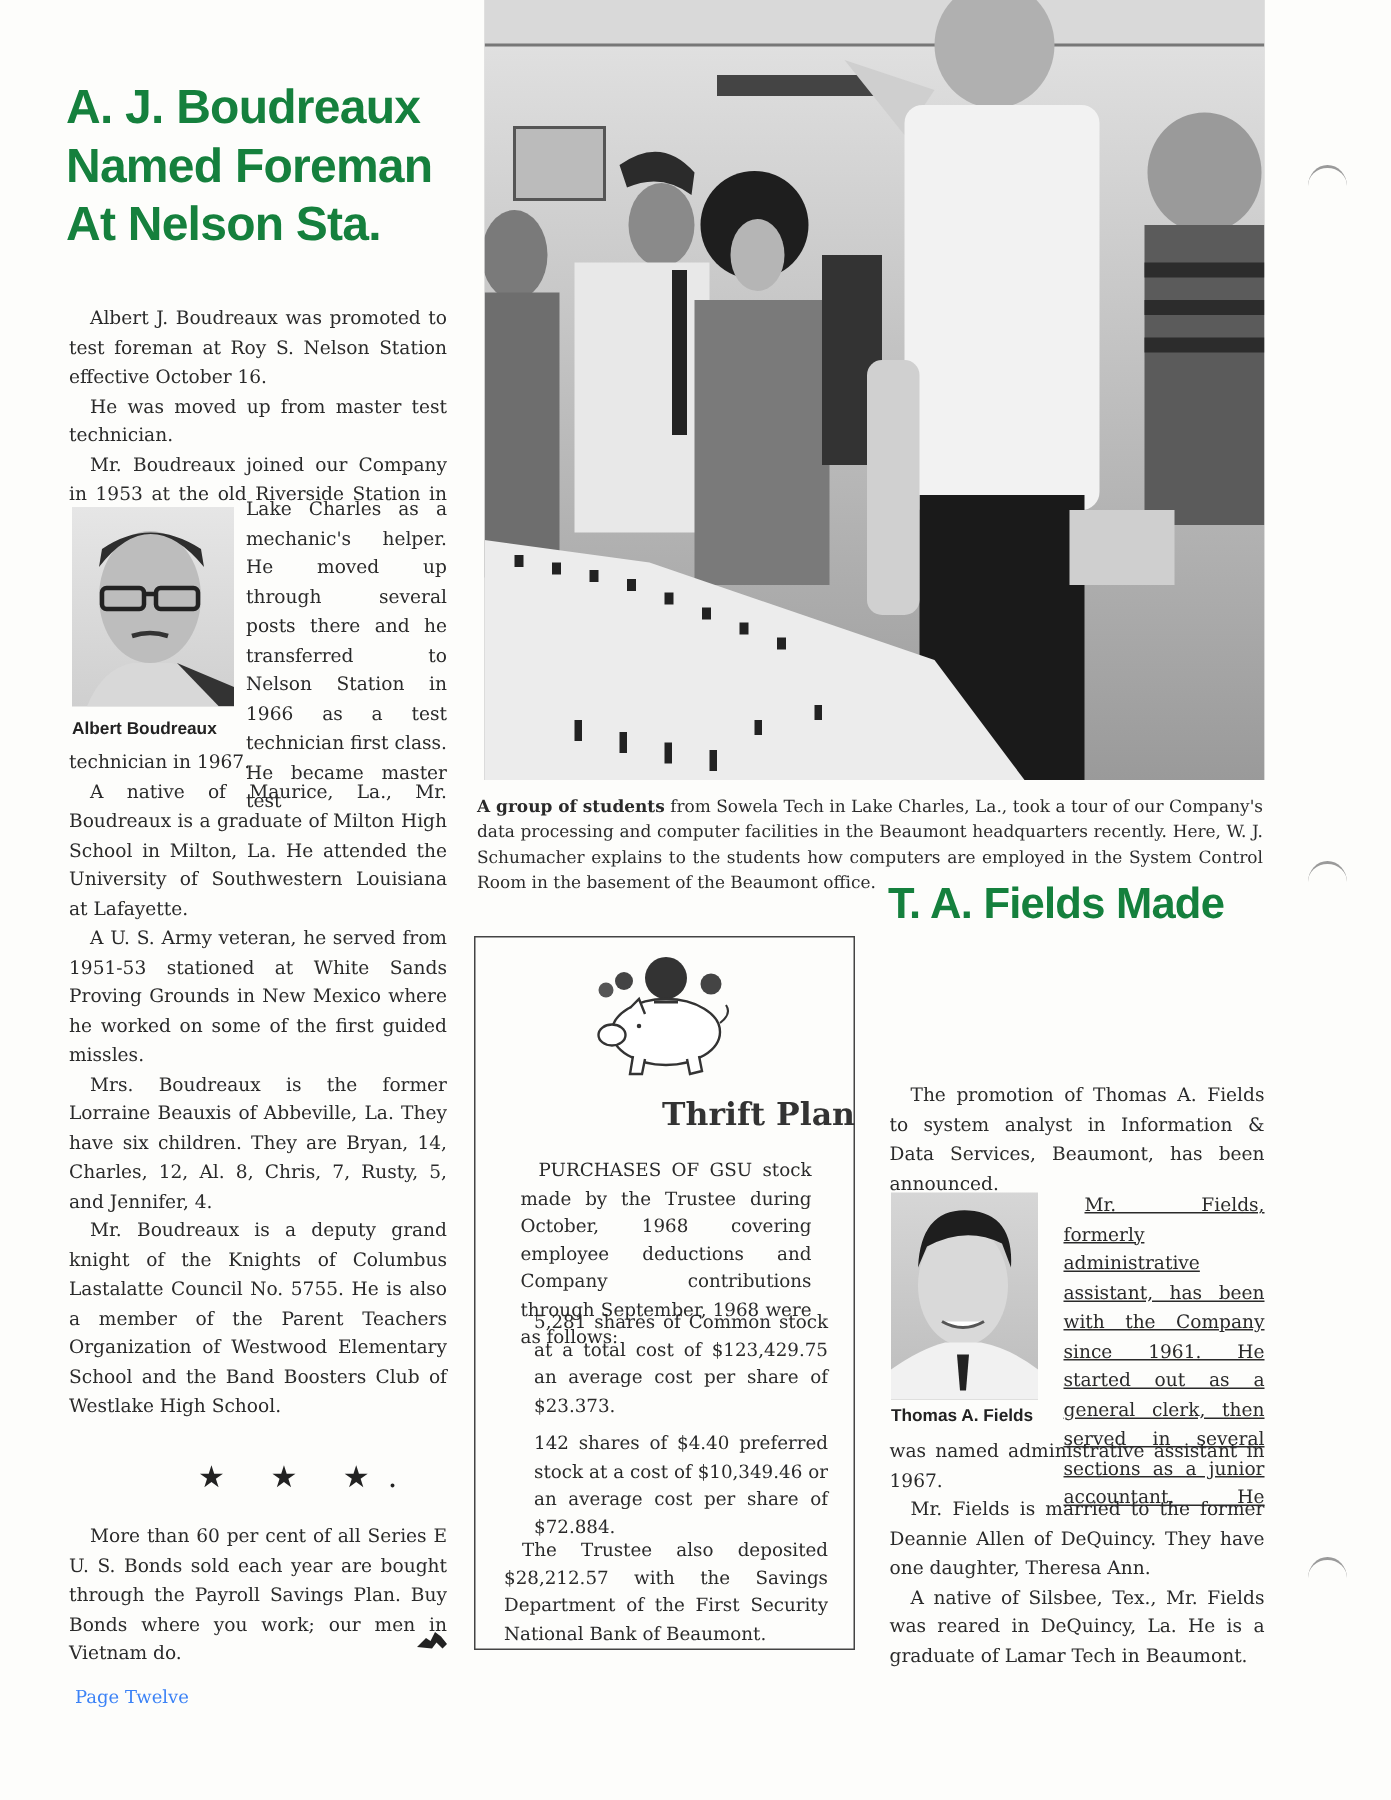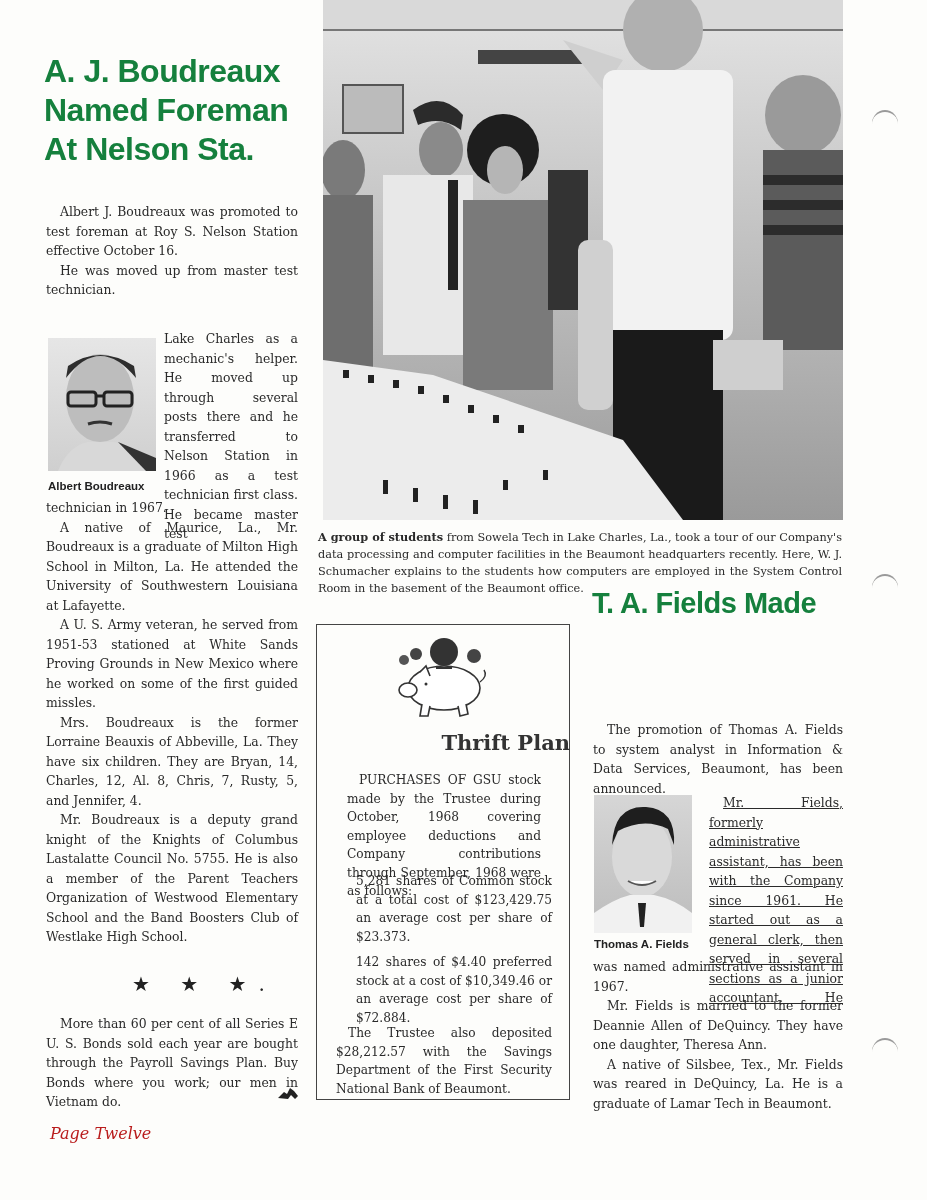--- a/index.html
+++ b/index.html
@@ -22,21 +22,21 @@
     
     #article1-title { left: 44px; top: 52px; width: 270px; font-size: 32px; }
     #article1-lead { left: 46px; top: 202px; width: 252px; }
     #boudreaux-photo { left: 48px; top: 338px; width: 108px; height: 133px; }
     #boudreaux-caption { left: 48px; top: 480px; }
     #article1-float-text { left: 164px; top: 329px; width: 134px; }
     #article1-rest { left: 46px; top: 498px; width: 252px; }
     #stars { left: 132px; top: 972px; font-size: 20px; letter-spacing: 12px; color: #222; }
     #bonds-text { left: 46px; top: 1014px; width: 252px; }
     #bonds-icon { left: 277px; top: 1086px; width: 22px; height: 14px; }
-    #page-footer { left: 50px; top: 1124px; font-style: italic; font-size: 16px; color: #b91c1c; }
+    #page-footer { left: 50px; top: 1124px; font-size: 12px; color: #3b82f6; }
 
     
     #group-photo { left: 323px; top: 0; width: 520px; height: 520px; background: #c8c8c8; }
     #group-caption { left: 318px; top: 529px; width: 524px; font-size: 11.3px; line-height: 17px; text-align: justify; }
     #group-caption .lead { font-weight: bold; }
 
     
     #thrift-box {
       left: 316px; top: 624px; width: 254px; height: 476px; border: 1.5px solid #444; box-sizing: border-box;
     }
@@ -69,20 +69,21 @@
 
 <h1 class="abs headline" id="article1-title">
   <span>A. J. Boudreaux</span><br>
   <span>Named Foreman</span><br>
   <span>At Nelson Sta.</span>
 </h1>
 
 <div class="abs body-text" id="article1-lead">
   <p>Albert J. Boudreaux was promoted to test foreman at Roy S. Nelson Station effective October 16.</p>
   <p>He was moved up from master test technician.</p>
+  <p style="text-align:justify; text-align-last: justify;">Mr. Boudreaux joined our Company in 1953 at the old Riverside Station in</p>
 </div>
 
 <div class="photo" id="boudreaux-photo" style="background: linear-gradient(180deg,#e6e6e6 0%, #cfcfcf 100%);">
   <svg width="108" height="133" viewBox="0 0 108 133">
     <ellipse cx="52" cy="60" rx="34" ry="44" fill="#bdbdbd"></ellipse>
     <path d="M18 40 Q52 -4 88 40 L86 28 Q52 6 20 28 Z" fill="#2e2e2e"></path>
     <rect x="20" y="54" width="28" height="14" rx="3" fill="none" stroke="#222" stroke-width="3"></rect>
     <rect x="56" y="54" width="28" height="14" rx="3" fill="none" stroke="#222" stroke-width="3"></rect>
     <line x1="48" y1="58" x2="56" y2="58" stroke="#222" stroke-width="3"></line>
     <path d="M40 86 Q52 82 64 86" stroke="#333" stroke-width="3" fill="none"></path>

